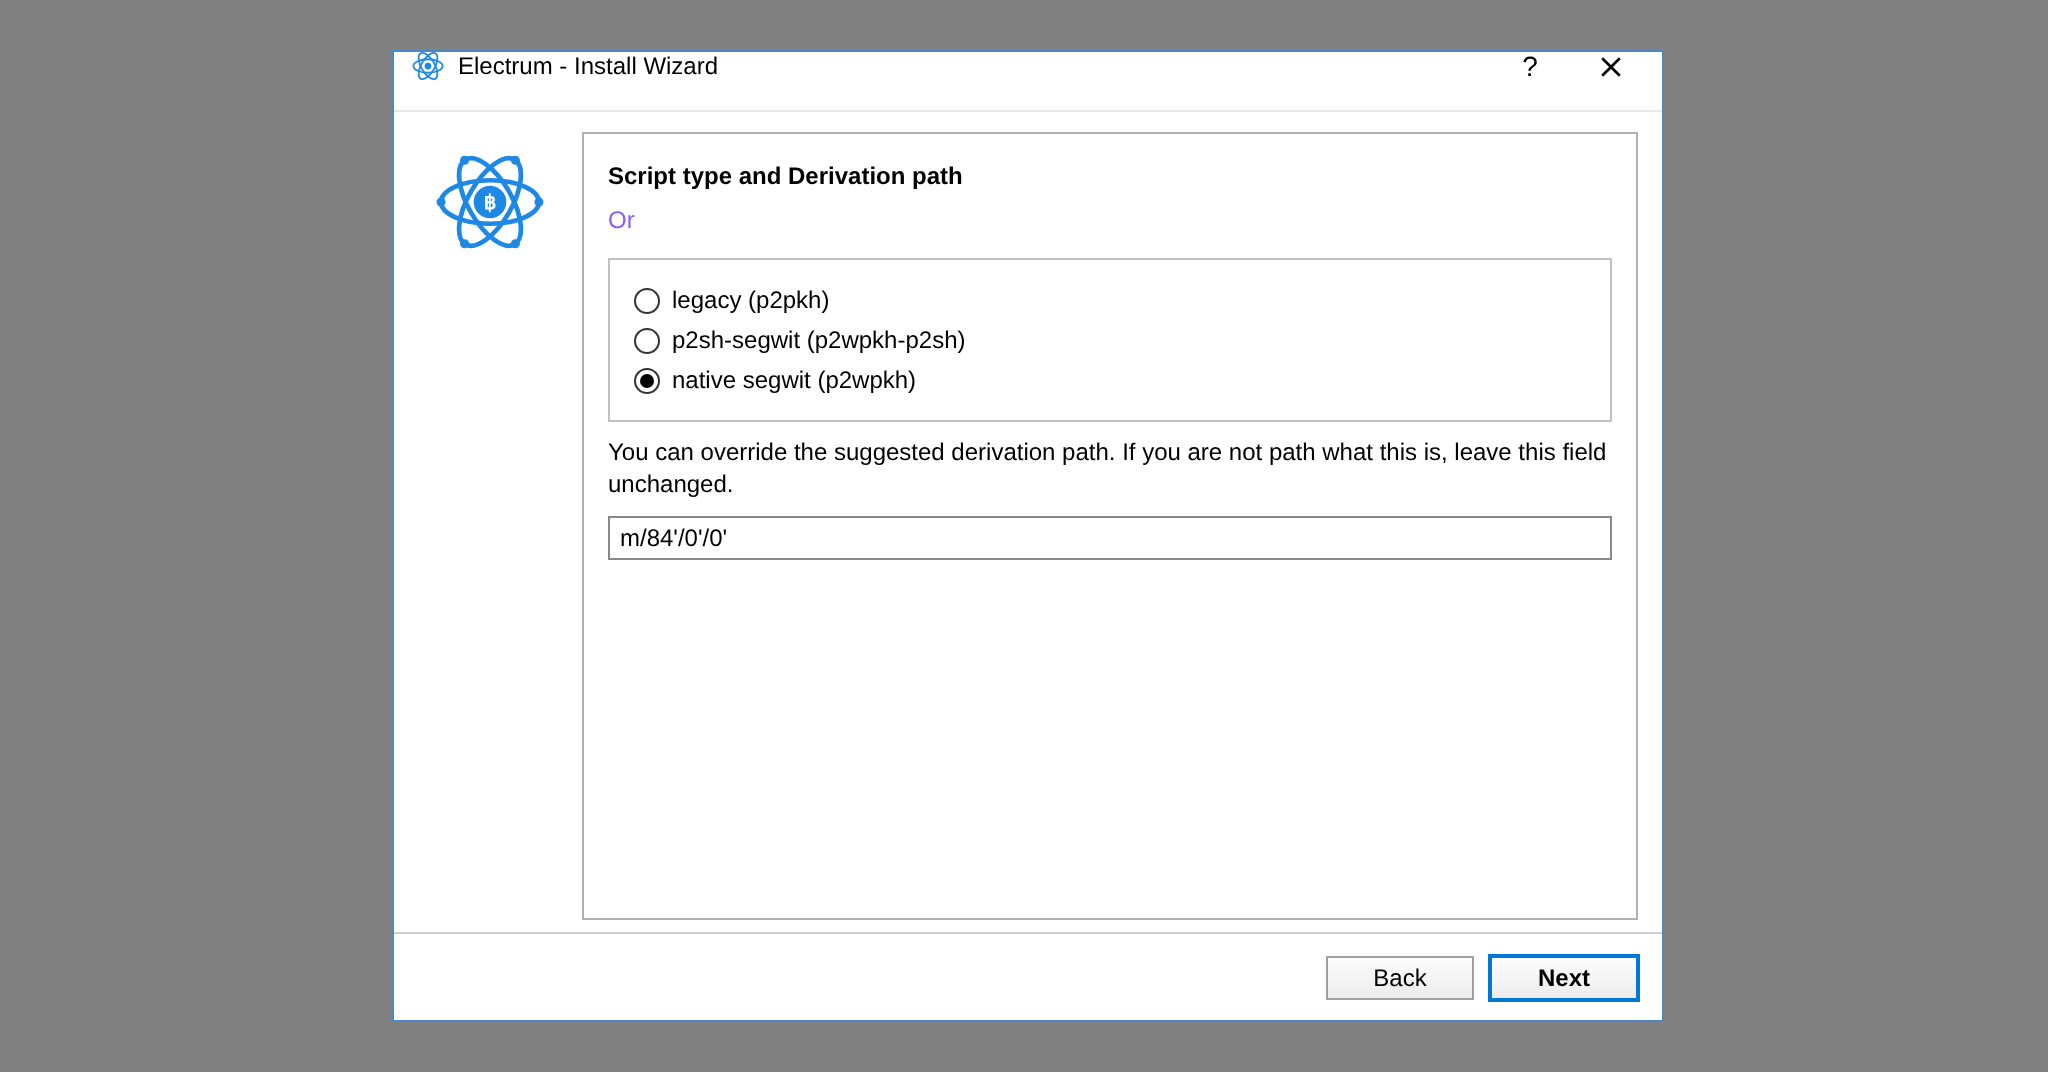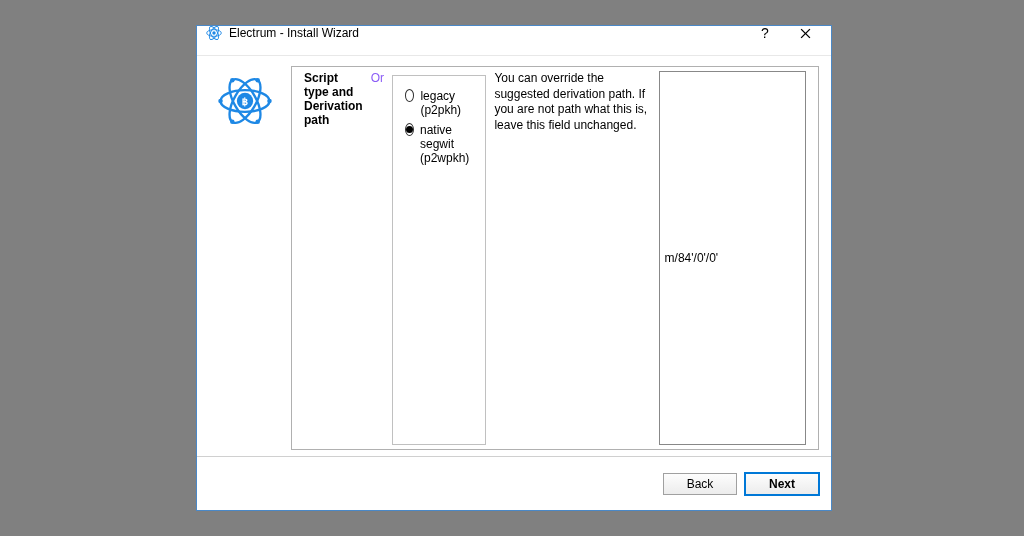--- a/index.html
+++ b/index.html
@@ -64,23 +64,23 @@
   }
   .logo-col {
     width: 72px;
     padding-top: 6px;
     display: flex;
     justify-content: center;
   }
   .content-col {
     flex: 1;
     border: 1px solid #b0b0b0;
-    padding: 4px 12px;
-    display: flex;
-    flex-direction: row;
+    padding: 14px 12px;
+    display: flex;
+    flex-direction: column;
     gap: 8px;
   }
   .section-title {
     font-weight: bold;
     font-size: 12px;
   }
   .detect-btn {
     display: inline-block;
     padding: 3px 10px;
     border: 1px solid #a0a0a0;
@@ -102,21 +102,21 @@
   .fieldset-legend {
     position: absolute;
     top: -8px;
     left: 8px;
     background: #fff;
     padding: 0 4px;
     font-size: 12px;
   }
   .radio-row {
     display: flex;
-    align-items: flex-start;
+    align-items: flex-end;
     gap: 6px;
     padding: 3px 0;
     font-size: 12px;
   }
   .radio-outer {
     width: 13px;
     height: 13px;
     border: 1px solid #333;
     border-radius: 50%;
     display: flex;
@@ -137,21 +137,21 @@
   }
   .path-input {
     width: 100%;
     border: 1px solid #888;
     padding: 3px 5px;
     font-size: 12px;
     font-family: inherit;
     background: #fff;
   }
   .footer {
-    height: 54px;
+    height: 44px;
     border-top: 1px solid #d0d0d0;
     display: flex;
     align-items: center;
     justify-content: flex-end;
     padding: 0 12px;
     gap: 8px;
   }
   .footer-btn {
     min-width: 74px;
     padding: 3px 14px;
@@ -220,20 +220,24 @@
 
       <div class="or-text">Or</div>
 
       <div class="fieldset">
 
         <div class="radio-row">
           <span class="radio-outer"></span>
           <span>legacy (p2pkh)</span>
         </div>
         <div class="radio-row">
+          <span class="radio-outer"></span>
+          <span>p2sh-segwit (p2wpkh-p2sh)</span>
+        </div>
+        <div class="radio-row">
           <span class="radio-outer">
               <span class="radio-inner"></span>
             </span>
           <span>native segwit (p2wpkh)</span>
         </div>
       </div>
 
       <div class="hint-text">You can override the suggested derivation path. If you are not path what this is, leave this field unchanged.</div>
 
       <input class="path-input" type="text" value="m/84'/0'/0'" style="">

